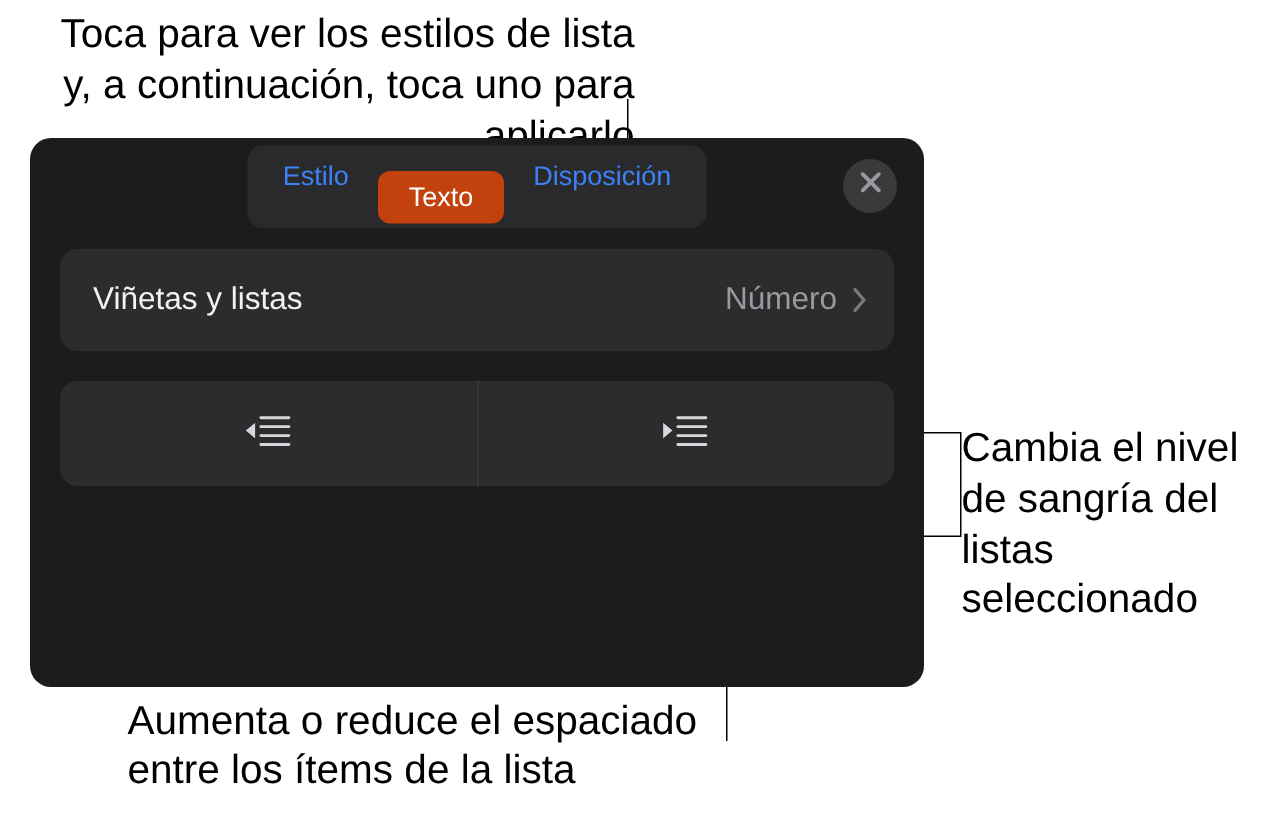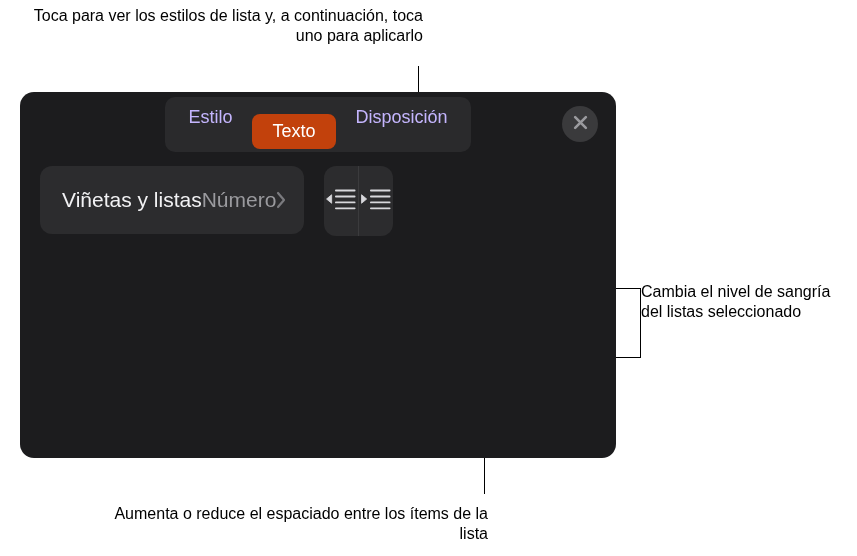--- a/index.html
+++ b/index.html
@@ -6,28 +6,28 @@
   body {
     font-family: -apple-system, "Helvetica Neue", Helvetica, Arial, sans-serif;
     background: #fff;
     width: 857px;
     height: 556px;
     position: relative;
     overflow: hidden;
   }
   .callout {
     position: absolute;
-    font-size: 16px;
+    font-size: 27px;
     line-height: 1.25;
     color: #000;
     font-weight: 400;
   }
   .callout-top { top: 6px; left: 18px; width: 405px; text-align: right; }
   .callout-right { top: 282px; left: 641px; width: 210px; text-align: left; }
-  .callout-bottom { bottom: 12px; left: 85px; width: 403px; text-align: right; }
+  .callout-bottom { bottom: 25px; left: 85px; width: 403px; }
 
   
   .leader { position: absolute; background: #000; }
   .leader-top   { left: 418px; top: 66px; width: 1px; height: 142px; }
   .leader-right1 { left: 615px; top: 288px; width: 25px; height: 1px; }
   .leader-right2 { left: 615px; top: 357px; width: 25px; height: 1px; }
   .leader-right-v { left: 640px; top: 288px; width: 1px; height: 70px; }
   .leader-bottom { left: 484px; top: 450px; width: 1px; height: 44px; }
 
   .panel {
@@ -51,21 +51,21 @@
   .seg {
     display: flex;
     background: #2a2a2c;
     border-radius: 10px;
     padding: 3px;
     gap: 0;
   }
   .seg-item {
     padding: 7px 20px;
     font-size: 18px;
-    color: #c4b5fd;
+    color: #3b82f6;
     border-radius: 8px;
     cursor: pointer;
     user-select: none;
   }
   .seg-item.active {
     background: #c2410c;
     color: #fff;
     margin-top: 14px;
   }
   .close-btn {
@@ -79,41 +79,41 @@
     display: flex;
     align-items: center;
     justify-content: center;
     cursor: pointer;
   }
   .close-btn svg { width: 15px; height: 15px; }
 
   .panel-body {
     padding: 10px 20px 0 20px;
     display: flex;
-    flex-direction: row;
+    flex-direction: column;
     gap: 20px;
   }
   .row {
     background: #2c2c2e;
     border-radius: 12px;
     height: 68px;
     display: flex;
     align-items: center;
     padding: 0 18px 0 22px;
     cursor: pointer;
   }
   .row-label {
     flex: 1;
     font-size: 21px;
     color: #f2f2f4;
   }
   .row-value {
     font-size: 21px;
     color: #9a9a9e;
-    margin-right: 0;
+    margin-right: 10px;
   }
   .chevron svg { width: 10px; height: 18px; }
   .chevron { display:flex; align-items:center; }
 
   .indent-row {
     background: #2c2c2e;
     border-radius: 12px;
     height: 70px;
     display: flex;
     overflow: hidden;

